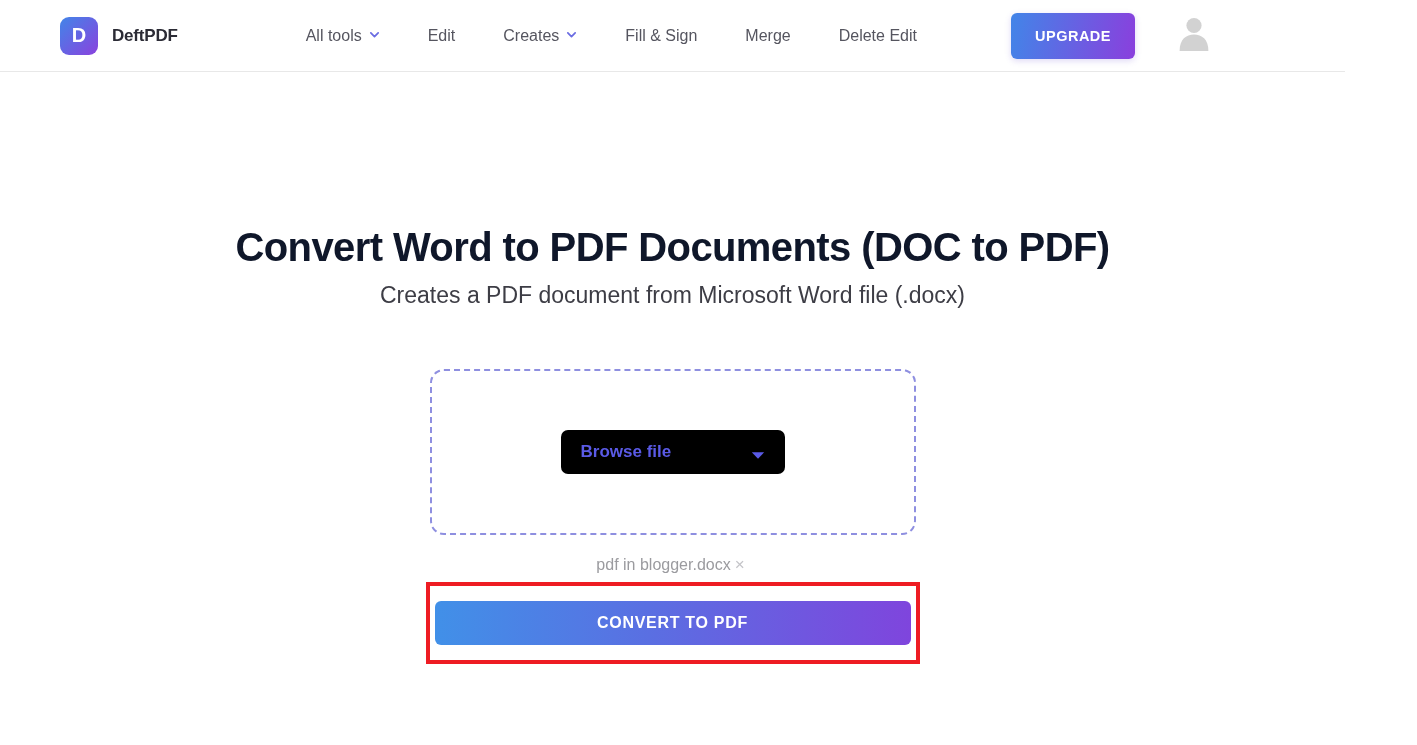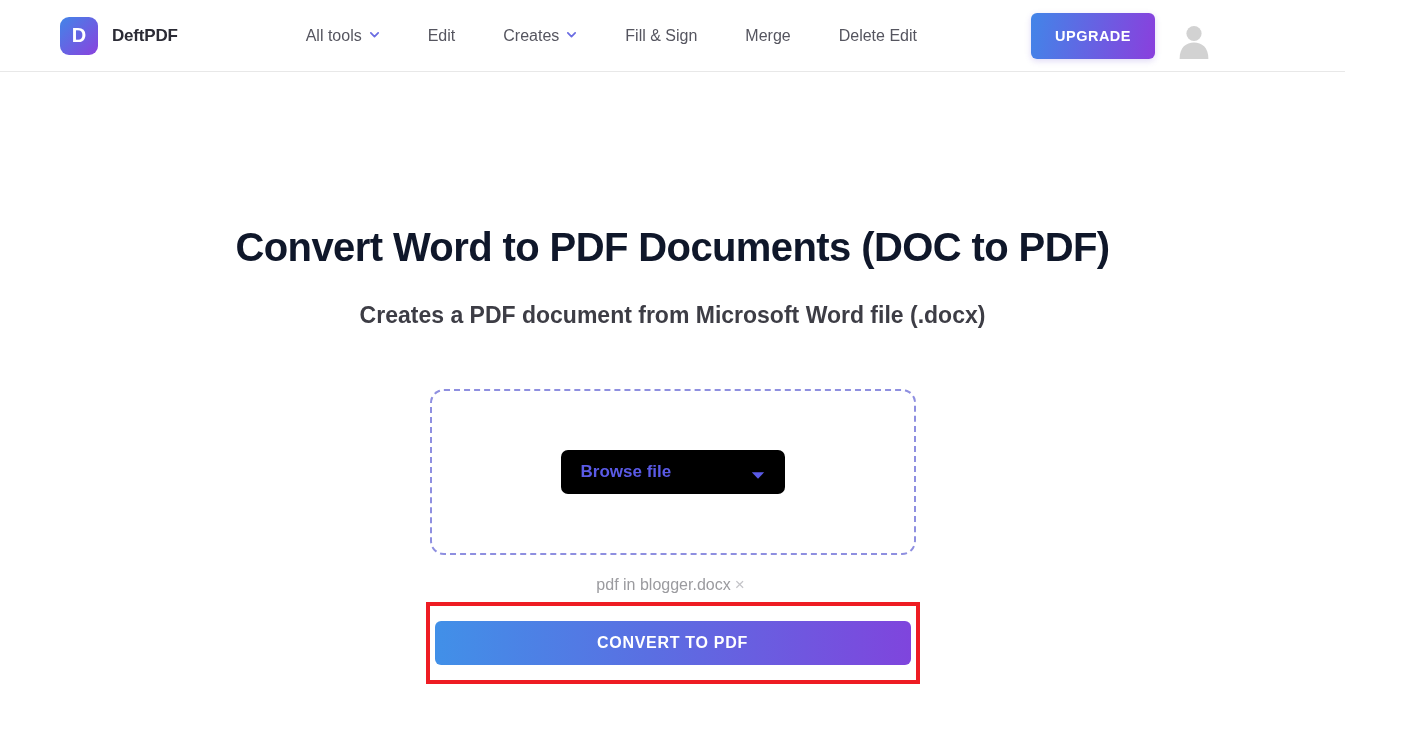--- a/index.html
+++ b/index.html
@@ -68,24 +68,24 @@
     display: inline-block;
     width: 11px;
     height: 11px;
     position: relative;
     top: -1px;
   }
   .chev svg { display: block; }
 
   .header-right {
     display: flex;
-    align-items: flex-end;
+    align-items: flex-start;
     margin-left: auto;
     margin-right: 132px;
-    gap: 20px;
+    gap: 40px;
   }
   .upgrade-btn {
     background: linear-gradient(100deg, #4285e8 0%, #8a3fdd 100%);
     color: #ffffff;
     border: none;
     border-radius: 6px;
     font-family: "Liberation Sans", sans-serif;
     font-size: 14.5px;
     font-weight: bold;
     letter-spacing: 0.5px;
@@ -106,24 +106,24 @@
     text-align: center;
   }
   .page-title {
     margin-top: 153px;
     font-size: 40px;
     font-weight: bold;
     color: #0f172a;
     letter-spacing: -0.6px;
   }
   .page-subtitle {
-    margin-top: 32px;
+    margin-top: 12px;
     font-size: 23px;
     color: #3d3d45;
-    font-weight: bold;
+    font-weight: normal;
   }
 
   
   .dropzone-wrap {
     display: flex;
     justify-content: center;
     margin-top: 60px;
   }
   .dropzone {
     width: 486px;

